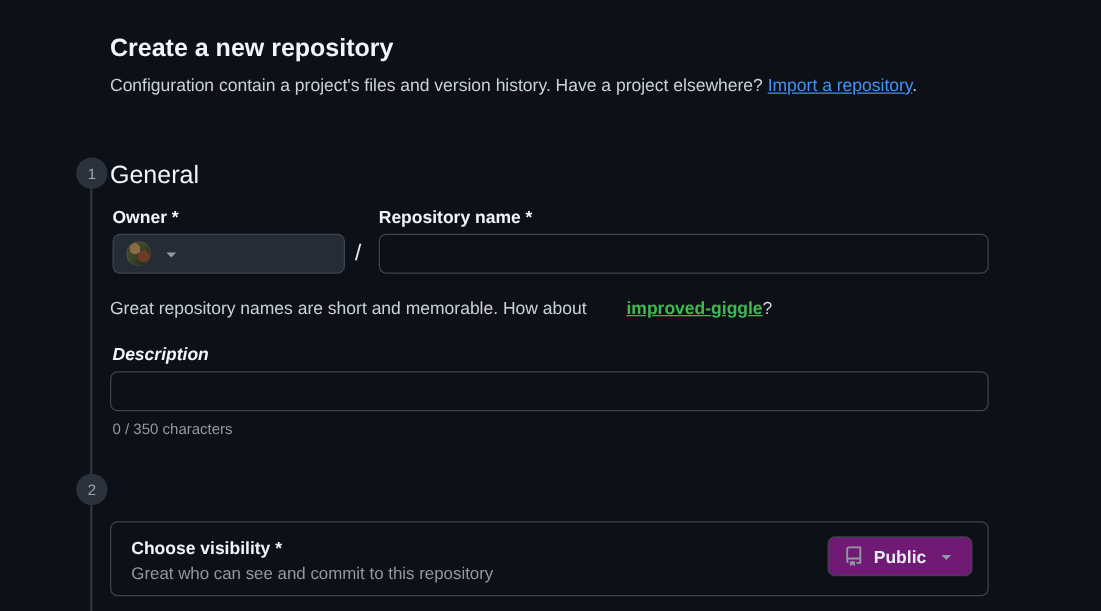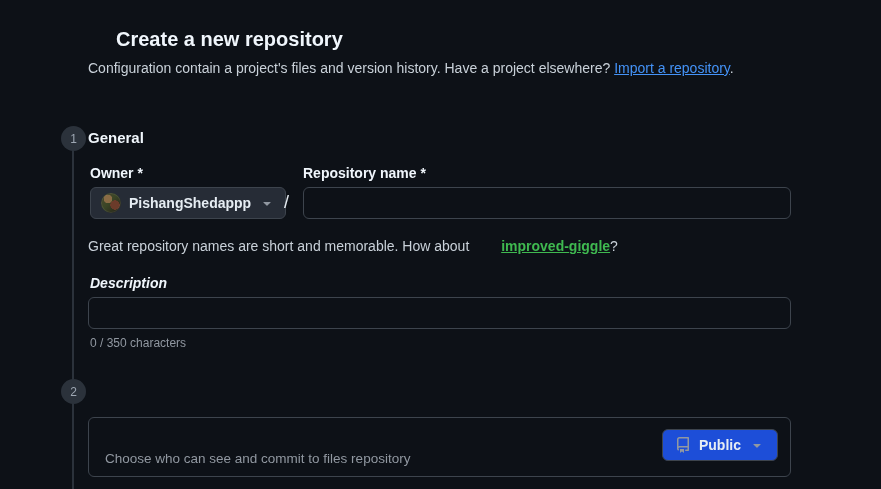--- a/index.html
+++ b/index.html
@@ -7,36 +7,36 @@
   body {
     background:#0d1117;
     font-family:"Liberation Sans", sans-serif;
     color:#e6edf3;
     position:relative;
     overflow:hidden;
   }
   .page { position:absolute; inset:0; }
 
   
-  .page-title { position:absolute; left:88px; top:28px; font-size:20px; font-weight:bold; color:#f0f6fc;margin-left:28px; }
+  .page-title { position:absolute; left:88px; top:28px; font-size:20px; font-weight:bold; color:#f0f6fc; }
   .intro { position:absolute; left:88px; top:60px; font-size:14px; color:#c9d1d9; }
   .intro a { color:#4493f8; text-decoration:underline; cursor:pointer;text-align:right; }
   .required-note { position:absolute; left:88px; top:81px; font-size:13.5px; font-style:italic; color:#b1bac4; }
 
   
   .stepper-line { position:absolute; left:72px; top:150px; width:2px; height:339px; background:#2b323b; }
   .step-circle {
     position:absolute; left:61px; width:25px; height:25px; border-radius:50%;
     background:#2b323b; color:#9ea7b3; font-size:12px;
     display:flex; align-items:center; justify-content:center; z-index:2;
   }
   .step-circle.s1 { top:126px; }
   .step-circle.s2 { top:379px; }
 
-  .section-heading { position:absolute; left:88px; font-size:15px; font-weight:bold; color:#f0f6fc; }
+  .section-heading { position:absolute; left:88px; font-size:20px; font-weight:normal; color:#f0f6fc; }
   .heading-general { top:129px; }
   .heading-configuration { top:382px; }
 
   .field-label { position:absolute; font-size:14px; font-weight:bold; color:#f0f6fc; }
   .label-owner { left:90px; top:165px; }
   .label-repo-name { left:303px; top:165px; }
   .label-description { left:90px; top:275px;font-style:italic; }
 
   
   .owner-button {
@@ -75,21 +75,21 @@
   
   .config-box {
     position:absolute; left:88px; top:417px; width:703px; height:60px;
     border:1px solid #3d444d; border-radius:6px; background:#0d1117;
   }
   .visibility-label { position:absolute; left:16px; top:12px; font-size:14px; font-weight:bold; color:#f0f6fc; }
   .visibility-help { position:absolute; left:16px; top:33px; font-size:13.5px; color:#9198a1; }
 
   .visibility-button {
     position:absolute; right:12px; top:11px; height:32px;
-    background:#1d4ed8; border:1px solid #3d444d; border-radius:6px;
+    background:#701a75; border:1px solid #3d444d; border-radius:6px;
     display:flex; align-items:center; gap:8px; padding:0 12px;
     color:#e6edf3; font-size:14px; font-weight:bold; cursor:pointer;
     font-family:"Liberation Sans", sans-serif;
   }
   .octicon { color:#9198a1; display:flex; align-items:center; }
 </style>
 </head>
 <body>
 
 <div class="page">
@@ -104,21 +104,20 @@
   <div class="step-circle s1">
     <span>1</span>
   </div>
   <h2 class="section-heading heading-general">General</h2>
 
   <label class="field-label label-owner">Owner *</label>
   <label class="field-label label-repo-name">Repository name *</label>
 
   <button class="owner-button">
     <span class="avatar"></span>
-    <span>PishangShedappp</span>
     <span class="caret">
       <svg width="16" height="16" viewBox="0 0 16 16" aria-hidden="true">
           <path fill="currentColor" d="m4.427 7.427 3.396 3.396a.25.25 0 0 0 .354 0l3.396-3.396A.25.25 0 0 0 11.396 7H4.604a.25.25 0 0 0-.177.427Z"></path>
         </svg>
     </span>
   </button>
 
   <span class="slash-separator">/</span>
 
   <input type="text" class="text-input input-repo-name" value="" style="">
@@ -127,21 +126,22 @@
 
   <label class="field-label label-description">Description</label>
   <input type="text" class="text-input input-description" value="" style="">
   <div class="char-count">0 / 350 characters</div>
 
   <div class="step-circle s2">
     <span>2</span>
   </div>
 
   <div class="config-box">
-    <div class="visibility-help">Choose who can see and commit to files repository</div>
+    <div class="visibility-label">Choose visibility *</div>
+    <div class="visibility-help">Great who can see and commit to this repository</div>
     <button class="visibility-button">
       <span class="octicon">
         <svg width="16" height="16" viewBox="0 0 16 16" aria-hidden="true">
             <path fill="currentColor" d="M2 2.5A2.5 2.5 0 0 1 4.5 0h8.75a.75.75 0 0 1 .75.75v12.5a.75.75 0 0 1-.75.75h-2.5a.75.75 0 0 1 0-1.5h1.75v-2h-8a1 1 0 0 0-.714 1.7.75.75 0 1 1-1.072 1.05A2.495 2.495 0 0 1 2 11.5Zm10.5-1h-8a1 1 0 0 0-1 1v6.708A2.486 2.486 0 0 1 4.5 9h8ZM5 12.25a.25.25 0 0 1 .25-.25h3.5a.25.25 0 0 1 .25.25v3.25a.25.25 0 0 1-.4.2l-1.45-1.087a.249.249 0 0 0-.3 0L5.4 15.7a.25.25 0 0 1-.4-.2Z"></path>
           </svg>
       </span>
       <span>Public</span>
       <span class="caret">
         <svg width="16" height="16" viewBox="0 0 16 16" aria-hidden="true">
             <path fill="currentColor" d="m4.427 7.427 3.396 3.396a.25.25 0 0 0 .354 0l3.396-3.396A.25.25 0 0 0 11.396 7H4.604a.25.25 0 0 0-.177.427Z"></path>

